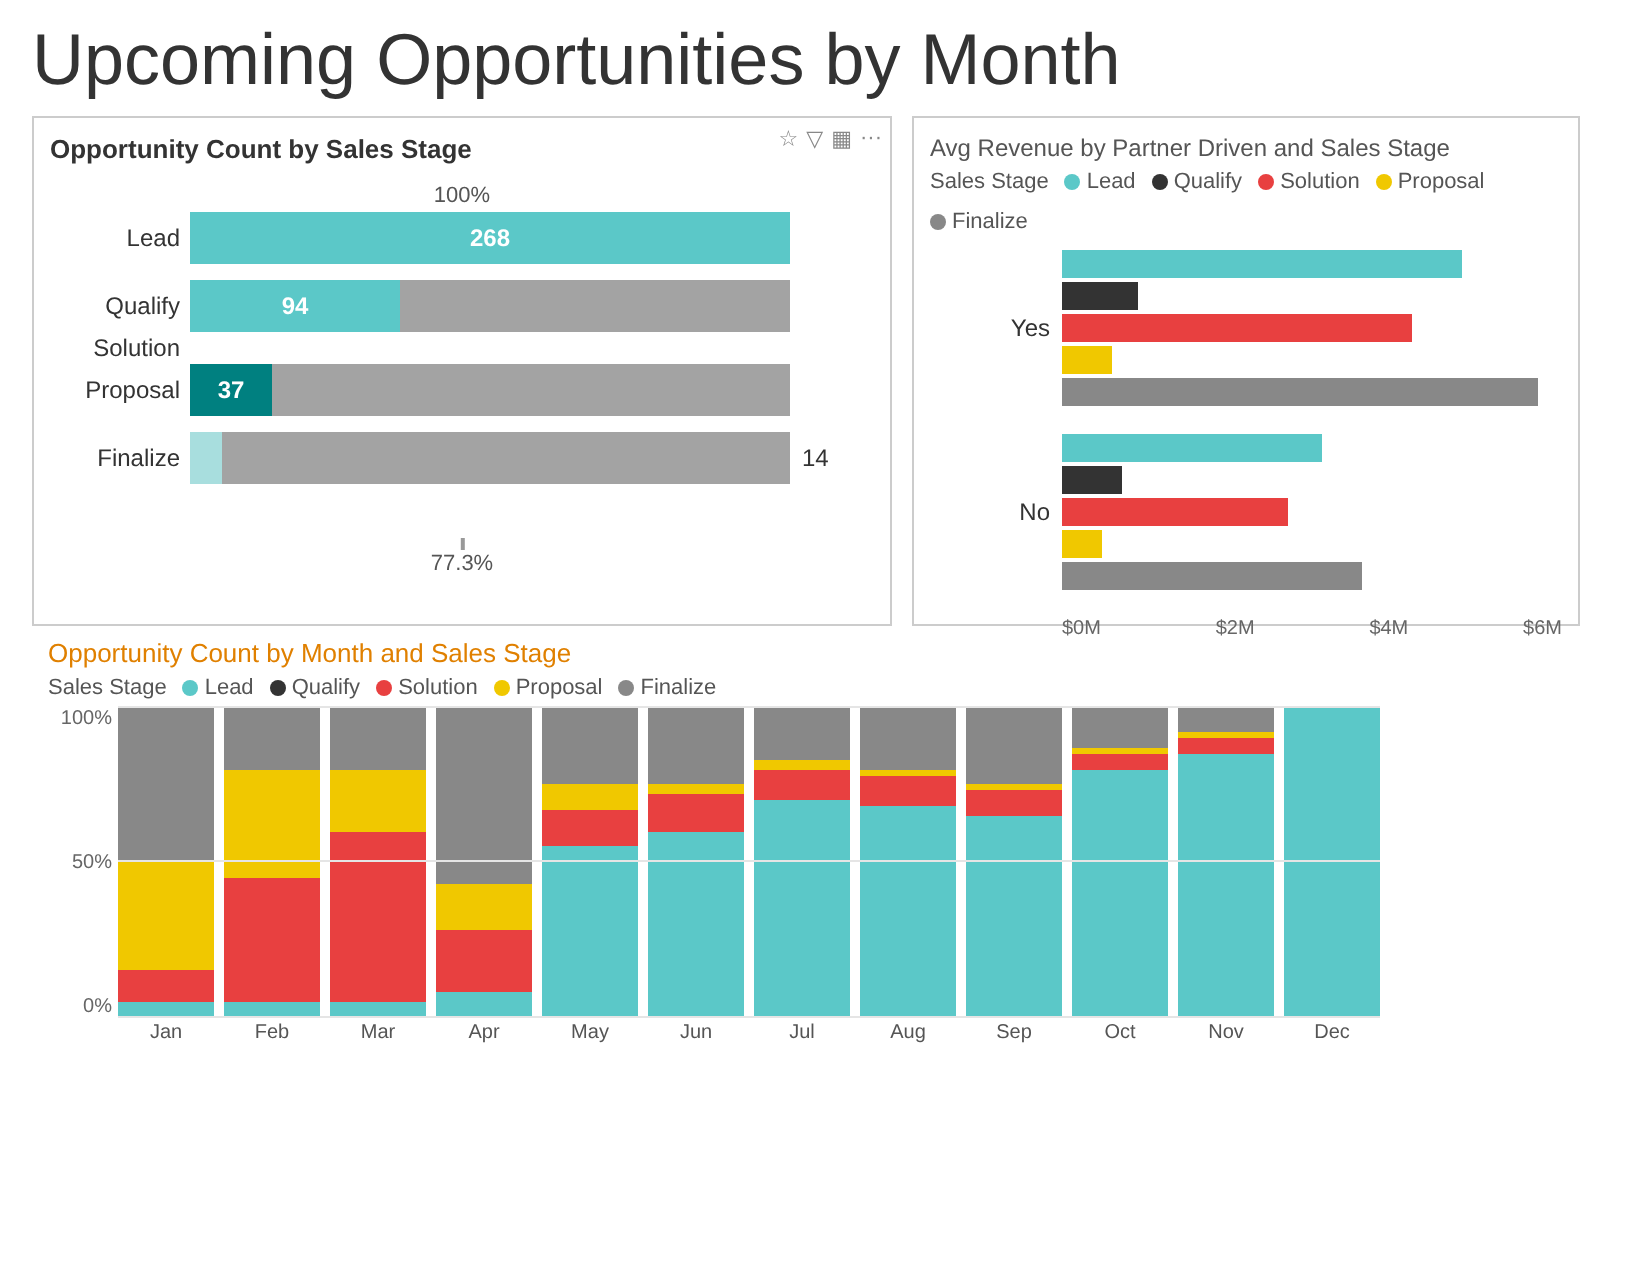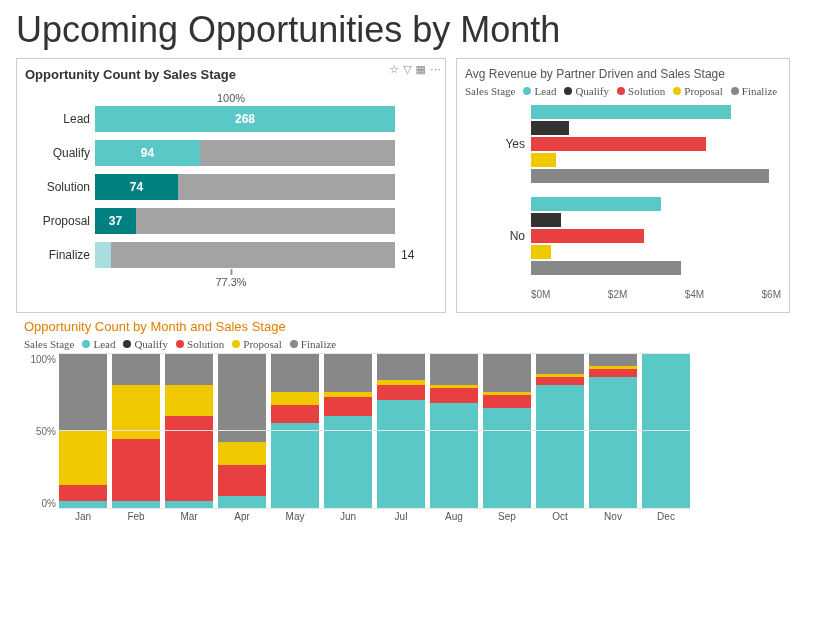--- a/index.html
+++ b/index.html
@@ -131,21 +131,20 @@
 
     
     .legend-row {
       display: flex;
       align-items: center;
       gap: 8px;
       flex-wrap: wrap;
       margin-bottom: 4px;
       font-size: 11px;
       color: #555;
-      font-family: Liberation Serif, serif;
     }
     .legend-item {
       display: flex;
       align-items: center;
       gap: 3px;
     }
     .legend-dot {
       width: 8px;
       height: 8px;
       border-radius: 50%;
@@ -286,25 +285,20 @@
     <span class="hbar-label">Qualify</span>
     <div class="hbar-track">
       <div class="hbar-fill" style="width:105px;background:#5bc8c8;color:#fff;">
         94
       </div>
     </div>
 
   </div>
             <div class="hbar-row">
     <span class="hbar-label">Solution</span>
-    <div class="hbar-track">
-      <div class="hbar-fill" style="width:83px;background:#008080;color:#fff;">
-        74
-      </div>
-    </div>
 
   </div>
             <div class="hbar-row">
     <span class="hbar-label">Proposal</span>
     <div class="hbar-track">
       <div class="hbar-fill" style="width:41px;background:#008080;color:#fff;">
         37
       </div>
     </div>
 

